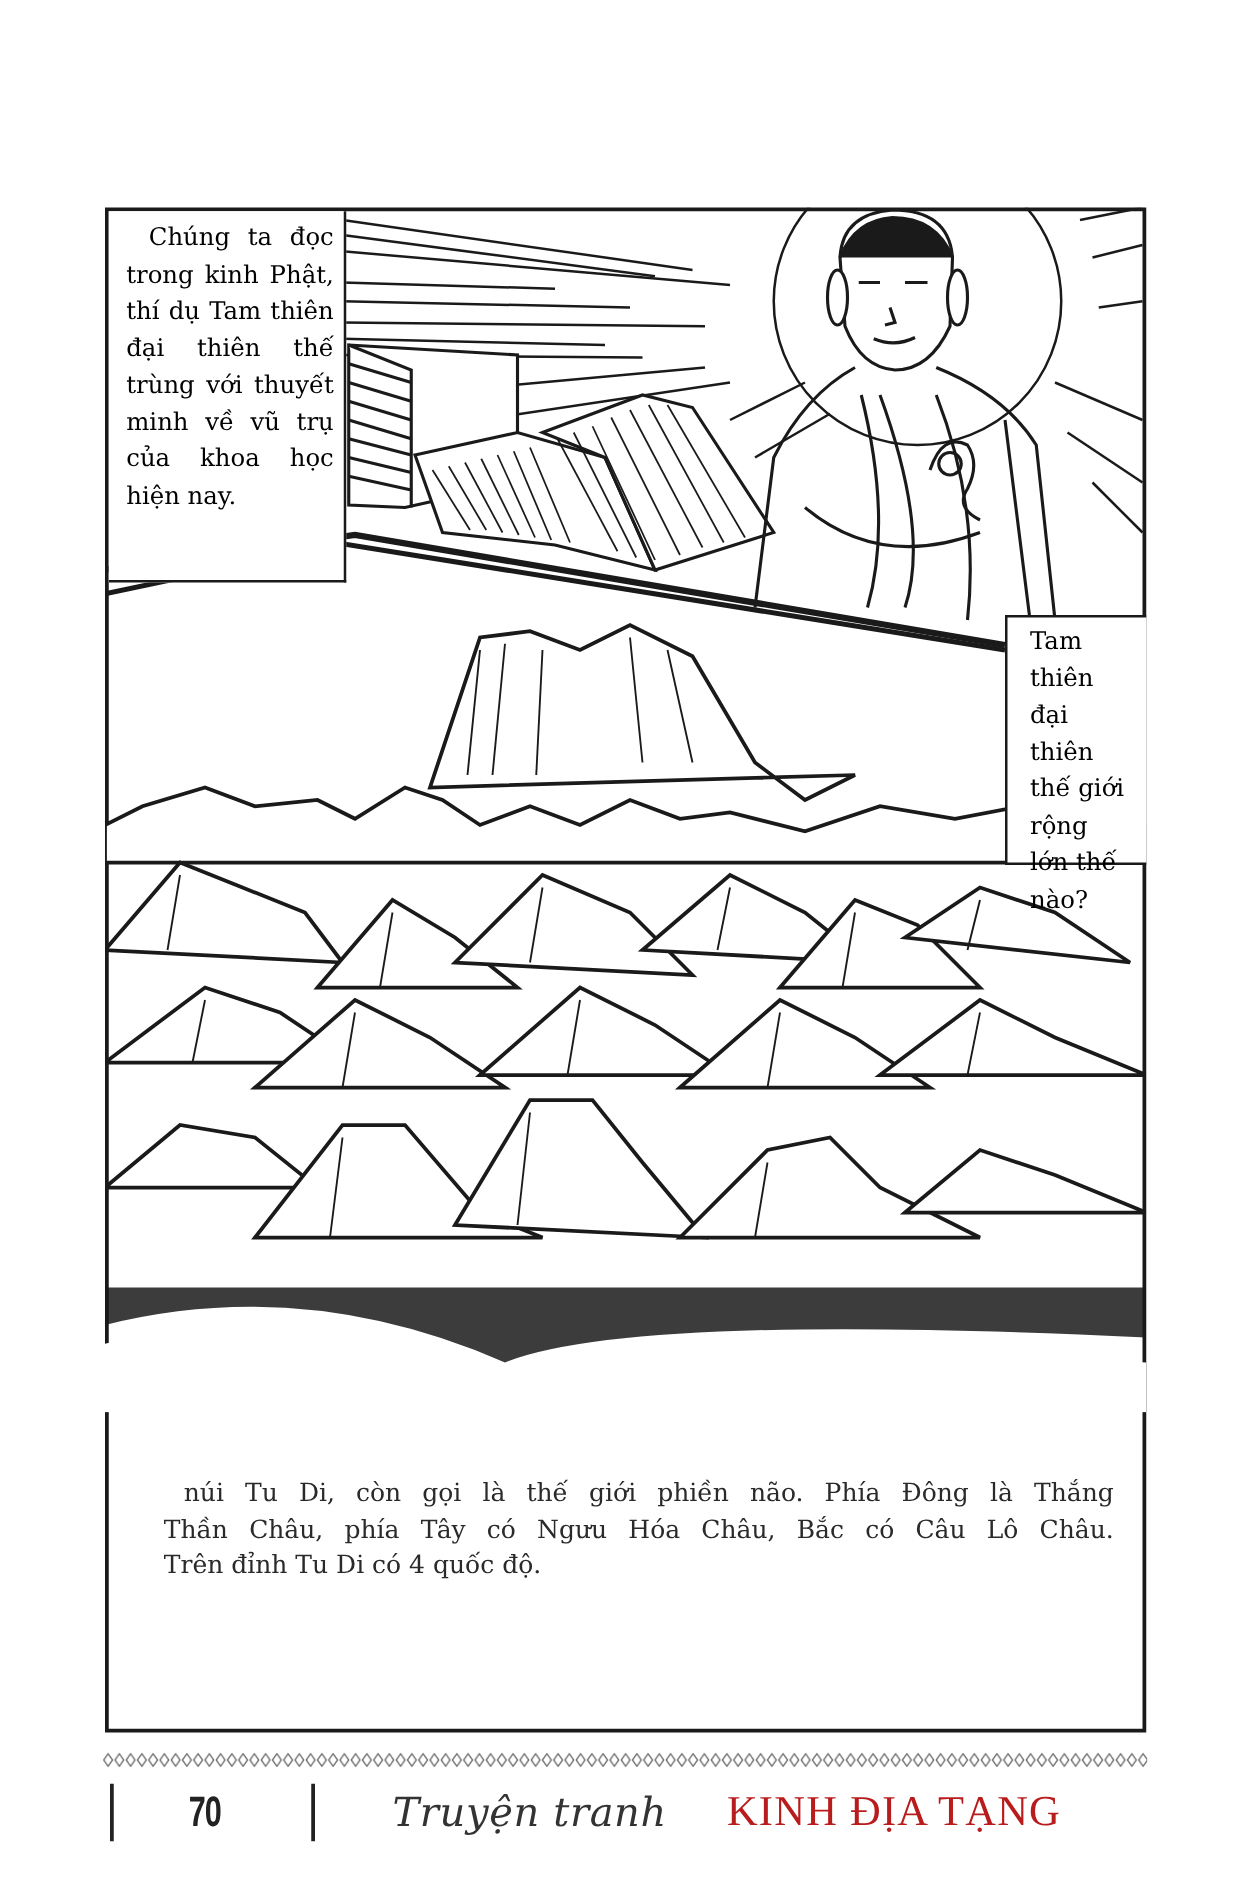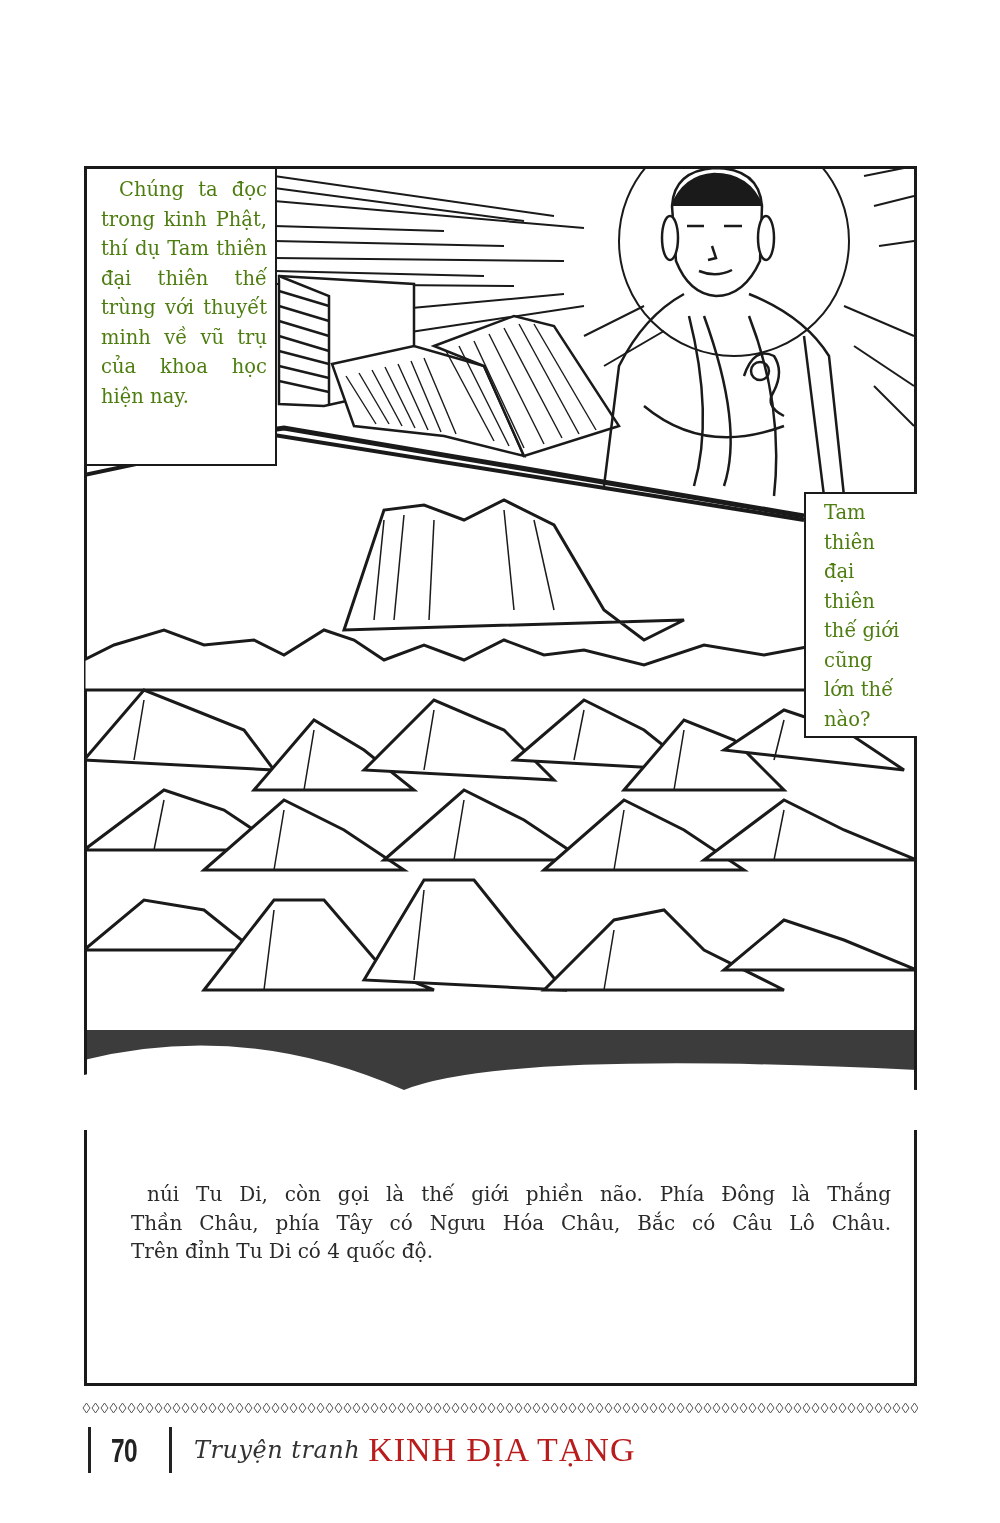--- a/index.html
+++ b/index.html
@@ -7,44 +7,44 @@
          font-family: "DejaVu Serif", serif; color: #222; }
 
   .page-frame { position: absolute; left: 84px; top: 166px; width: 833px; height: 1220px;
                 border: 3px solid #1a1a1a; box-sizing: border-box; background: #fff; }
 
   
   .panel-top { position: absolute; left: 84px; top: 166px; width: 833px; height: 360px; overflow: hidden; }
   .panel-mountains { position: absolute; left: 84px; top: 430px; width: 833px; height: 700px; overflow: hidden; }
 
   .caption-box { position: absolute; background: #fff; border: 2px solid #1a1a1a; box-sizing: border-box;
-                 font-family: "DejaVu Serif", serif; color: #4d7c0f; }
+                 font-family: "DejaVu Serif", serif; color: #000000; }
   .caption-top { left: 87px; top: 169px; width: 190px; height: 297px; padding: 6px 8px 0 14px;
                  font-size: 19.5px; line-height: 29.5px; text-align: justify; border-left: none; border-top: none; }
   .caption-top span.line { display: block; text-align-last: justify; }
   .caption-top span.line:first-child { text-indent: 18px; }
   .caption-top span.line:last-child { text-align-last: left; }
 
-  .caption-right { left: 804px; top: 492px; width: 113px; height: 246px; padding: 4px 6px 0 18px;
+  .caption-right { left: 804px; top: 492px; width: 113px; height: 200px; padding: 4px 6px 0 18px;
                    font-size: 19.5px; line-height: 29.5px; border-right: none; }
   .caption-right span.line { display: block; }
 
   .body-text { position: absolute; left: 131px; top: 1180px; width: 760px;
                font-size: 20px; line-height: 28.5px; color: #2a2a2a; }
   .body-text span.line { display: block; text-align: justify; text-align-last: justify; }
   .body-text span.line:first-child { text-indent: 16px; }
   .body-text span.line:last-child { text-align-last: left; }
 
   .diamond-rule { position: absolute; left: 82px; top: 1402px; width: 836px; height: 12px; }
 
-  .footer { position: absolute; left: 88px; top: 1420px; height: 60px; display: flex; align-items: center; }
+  .footer { position: absolute; left: 88px; top: 1420px; height: 60px; display: flex; align-items: center; gap: 40px; }
   .footer .bar { width: 3px; height: 46px; background: #222; }
   .footer .page-num { font-family: "Liberation Sans", sans-serif; font-weight: bold; font-size: 34px;
                       color: #222; margin: 0 18px 0 20px; letter-spacing: -1px; transform: scaleX(0.72); transform-origin: left center; width: 40px; }
-  .footer .script { font-family: "DejaVu Serif", serif; font-style: italic; font-size: 24px; color: #333;
+  .footer .script { font-family: "DejaVu Serif", serif; font-style: italic; font-size: 32px; color: #333;
                     margin-left: 22px; letter-spacing: 0.5px; }
   .footer .title { font-family: "Liberation Serif", serif; font-size: 34px; color: #b91c1c; margin-left: 8px; letter-spacing: 1px; }
 </style>
 </head>
 <body>
 
 <div class="page-frame"></div>
 
 <div class="panel-top">
   <svg width="833" height="360" viewBox="0 0 833 360">
@@ -196,21 +196,21 @@
   <span class="line">của khoa học</span>
   <span class="line">hiện nay.</span>
 </div>
 
 <div class="caption-box caption-right">
   <span class="line">Tam</span>
   <span class="line">thiên</span>
   <span class="line">đại</span>
   <span class="line">thiên</span>
   <span class="line">thế giới</span>
-  <span class="line">cũng</span>
+  <span class="line">rộng</span>
   <span class="line">lớn thế</span>
   <span class="line">nào?</span>
 </div>
 
 <div class="body-text">
   <span class="line">núi Tu Di, còn gọi là thế giới phiền não. Phía Đông là Thắng</span>
   <span class="line">Thần Châu, phía Tây có Ngưu Hóa Châu, Bắc có Câu Lô Châu.</span>
   <span class="line">Trên đỉnh Tu Di có 4 quốc độ.</span>
 </div>
 

